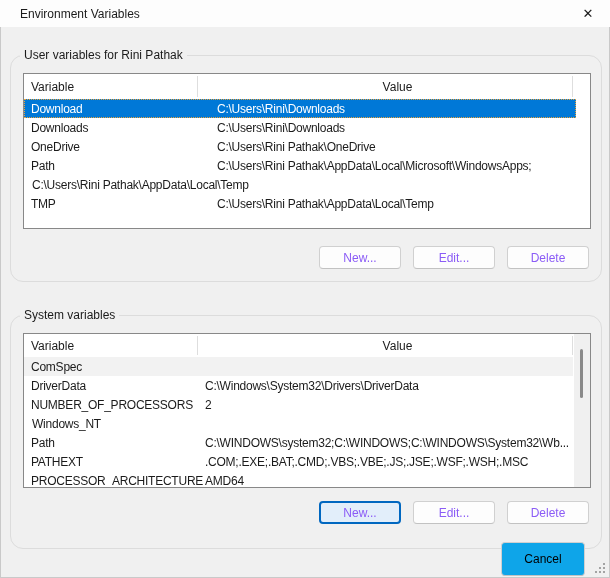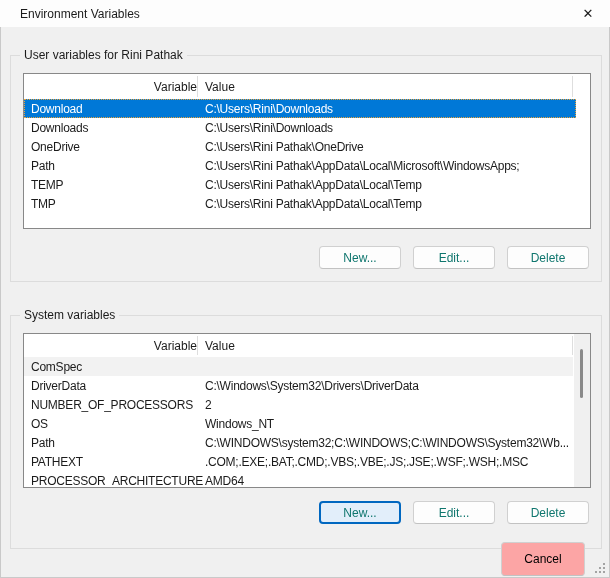--- a/index.html
+++ b/index.html
@@ -11,68 +11,68 @@
     font-size:12px;
     box-shadow: inset 0 0 0 1px #c9c9c9;
   }
   
   .titlebar { position:absolute; top:0; left:0; right:0; height:27px;
     background:#fdfdfd; display:flex; align-items:center; padding-left:20px; }
   .close-btn { position:absolute; right:0; top:0; width:44px; height:26px;
     display:flex; align-items:center; justify-content:center;
     font-size:13px; color:#1a1a1a; cursor:default; }
   
-  .group { position:absolute; border:1px solid #dcdcdc; border-radius:0; }
+  .group { position:absolute; border:1px solid #dcdcdc; border-radius:13px; }
   .group-title { position:absolute; top:-8px; left:9px; background:#f0f0f0;
     padding:0 4px; line-height:15px; white-space:nowrap; }
   #user-group   { left:10px; top:55px;  width:592px; height:227px; }
   #system-group { left:10px; top:315px; width:592px; height:234px; }
   
   .listview { position:absolute; left:12px; background:#fff;
     border:1px solid #888; overflow:hidden; }
   #user-table   { top:17px; width:568px; height:156px; }
   #system-table { top:17px; width:568px; height:155px; }
   .lv-header { position:relative; display:flex; align-items:center; }
   #user-table   .lv-header { height:25px; }
   #system-table .lv-header { height:23px; }
   .lv-header::before, .lv-header::after { content:''; position:absolute;
     top:2px; bottom:2px; width:1px; background:#dedede; }
   .lv-header::before { left:173px; }
   .lv-header::after  { left:548px; }
-  .h-var { width:173px; padding-left:7px; flex:none;text-align:right; }
-  .h-val { flex:1; padding-left:8px; }
+  .h-var { width:173px; padding-left:7px; flex:none; }
+  .h-val { flex:1; padding-left:8px;text-align:center; }
   .lv-row { height:19px; display:flex; align-items:center; }
-  #user-table   .lv-row { width:calc(100% - 14px); }
+  #user-table   .lv-row { width:calc(100% - 14px);gap:12px; }
   #system-table .lv-row { width:calc(100% - 17px); }
   .cell { white-space:nowrap; letter-spacing:-0.24px; }
   .c-var { width:173px; padding-left:7px; flex:none; overflow:visible; }
   .c-val { flex:1; padding-left:8px; overflow:hidden; }
   .lv-row.selected { background:#0078d7; color:#fff;
     outline:1px dotted #e8a33d; outline-offset:-1px; }
   .lv-row.hover { background:#f2f2f2;gap:9px; }
   
   .scroll-track { position:absolute; top:0; right:0; bottom:0; width:16px;
     background:#f0f0f0; }
   .scroll-thumb { position:absolute; top:15px; left:6px; width:3px; height:49px;
     background:#8a8a8a; border-radius:2px; }
   
   .btn { position:absolute; width:82px; height:23px; background:#fdfdfd;
     border:1px solid #d0d0d0; border-bottom-color:#c2c2c2; border-radius:4px;
-    font:inherit; color:#0f766e; text-align:center; line-height:20px; cursor:default; }
+    font:inherit; color:#8b5cf6; text-align:center; line-height:20px; cursor:default; }
   .btn-row-user .btn   { top:190px; }
   .btn-row-system .btn { top:185px; }
   .btn-new    { left:308px; }
   .btn-edit   { left:402px; }
   .btn-delete { left:496px; }
   .btn.focused { background:#e2eefa; border:2px solid #0067c0; line-height:18px; }
   .btn-ok { left:404px; top:542px; width:86px; height:23px; position:absolute;
     background:#fdfdfd; border:2px solid #0067c0; border-radius:4px;
     font:inherit; text-align:center; line-height:18px;margin-top:44px; }
   .btn-cancel { left:501px; top:542px; width:84px; height:34px; position:absolute;
-    background:#fca5a5; border:1px solid #d0d0d0; border-bottom-color:#c2c2c2;
+    background:#0ea5e9; border:1px solid #d0d0d0; border-bottom-color:#c2c2c2;
     border-radius:4px; font:inherit; text-align:center; line-height:20px; }
   
   .grip { position:absolute; right:4px; bottom:4px; width:11px; height:11px; }
   .grip::before { content:''; position:absolute; left:0; top:0;
     width:2px; height:2px; background:transparent;
     box-shadow: 8px 0 0 #a3a3a3, 8px 4px 0 #a3a3a3, 8px 8px 0 #a3a3a3,
                 4px 4px 0 #a3a3a3, 4px 8px 0 #a3a3a3, 0 8px 0 #a3a3a3; }
 </style>
 </head>
 <body>
@@ -102,21 +102,20 @@
         </div>
         <div class="lv-row">
           <div class="cell c-var">OneDrive</div>
           <div class="cell c-val">C:\Users\Rini Pathak\OneDrive</div>
         </div>
         <div class="lv-row">
           <div class="cell c-var">Path</div>
           <div class="cell c-val">C:\Users\Rini Pathak\AppData\Local\Microsoft\WindowsApps;</div>
         </div>
         <div class="lv-row">
-          <div class="cell c-var">TEMP</div>
           <div class="cell c-val">C:\Users\Rini Pathak\AppData\Local\Temp</div>
         </div>
         <div class="lv-row">
           <div class="cell c-var">TMP</div>
           <div class="cell c-val">C:\Users\Rini Pathak\AppData\Local\Temp</div>
         </div>
       </div>
   </div>
   <button class="btn btn-new">New...</button>
   <button class="btn btn-edit">Edit...</button>
@@ -136,21 +135,20 @@
         </div>
         <div class="lv-row">
           <div class="cell c-var">DriverData</div>
           <div class="cell c-val">C:\Windows\System32\Drivers\DriverData</div>
         </div>
         <div class="lv-row">
           <div class="cell c-var">NUMBER_OF_PROCESSORS</div>
           <div class="cell c-val">2</div>
         </div>
         <div class="lv-row">
-          <div class="cell c-var">OS</div>
           <div class="cell c-val">Windows_NT</div>
         </div>
         <div class="lv-row">
           <div class="cell c-var">Path</div>
           <div class="cell c-val">C:\WINDOWS\system32;C:\WINDOWS;C:\WINDOWS\System32\Wb...</div>
         </div>
         <div class="lv-row">
           <div class="cell c-var">PATHEXT</div>
           <div class="cell c-val">.COM;.EXE;.BAT;.CMD;.VBS;.VBE;.JS;.JSE;.WSF;.WSH;.MSC</div>
         </div>

